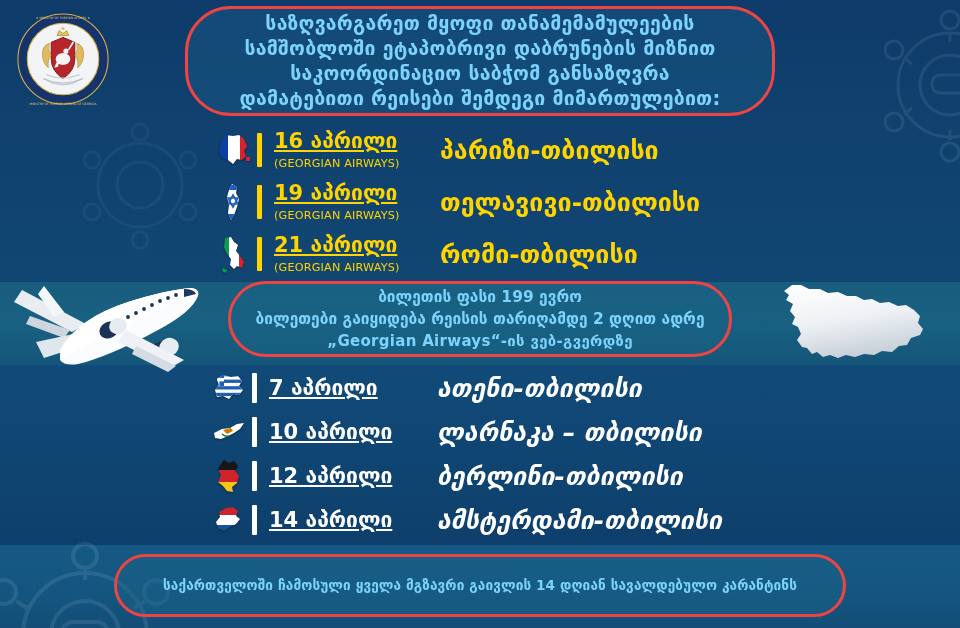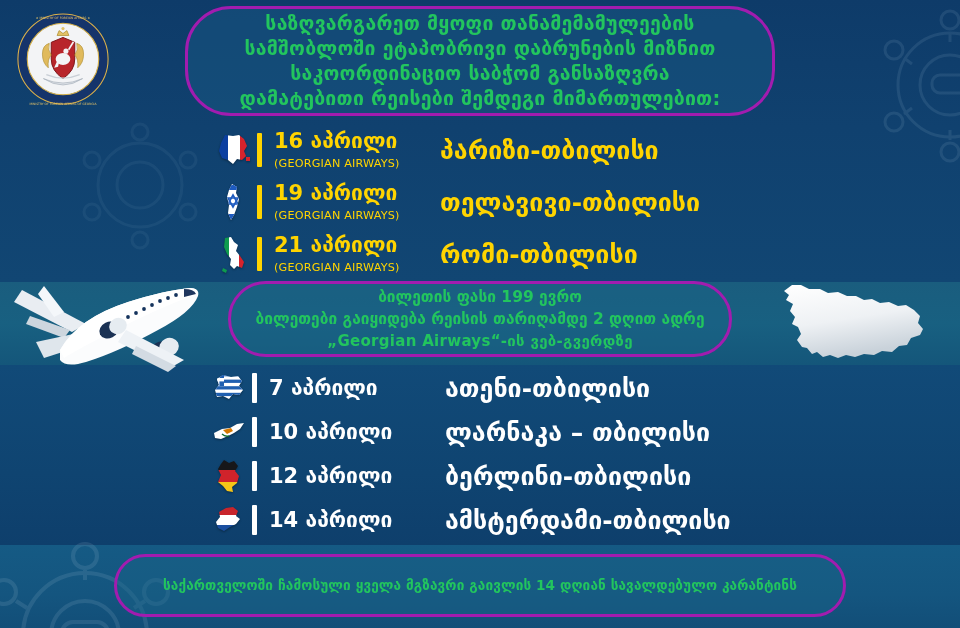--- a/index.html
+++ b/index.html
@@ -21,27 +21,27 @@
 
   .bg-virus { position:absolute; opacity:.10; pointer-events:none; }
   .bg-virus svg { display:block; }
 
   
   .emblem { position:absolute; left:14px; top:10px; width:98px; height:98px; }
 
   
   .rbox {
     position:absolute;
-    border:3px solid #a21caf;
+    border:3px solid #ef4444;
     border-radius:40px;
     background:rgba(23,86,130,.55);
     display:flex; flex-direction:column;
     align-items:center; justify-content:center;
     text-align:center;
-    color:#22c55e;
+    color:#7dd3fc;
   }
   .rbox .ln { display:block; white-space:nowrap; }
 
   #header-box { left:185px; top:6px; width:590px; height:110px; border-radius:46px; }
   #header-box .ln { font-size:19.5px; font-weight:700; line-height:25px; letter-spacing:.2px; }
 
   #price-box { left:228px; top:281px; width:504px; height:76px; border-radius:38px;
                background:rgba(26,100,136,.45); }
   #price-box .ln { font-size:15.5px; font-weight:700; line-height:22px; }
   #price-box .ln.lat { font-size:15px; letter-spacing:.3px; }
@@ -61,27 +61,27 @@
 
   .flag { width:42px; flex:0 0 42px; display:flex; align-items:center; justify-content:center; }
   .flag svg { display:block; filter:drop-shadow(0 1px 1px rgba(0,0,0,.35)); }
 
   .divider { width:5px; height:34px; margin:0 12px 0 2px; border-radius:1px; flex:0 0 5px; }
   #flights-a .divider { background:#ffd400; }
   #flights-b .divider { background:#ffffff; height:30px; }
 
   .datecol { flex:0 0 152px; }
   #flights-b .datecol { flex:0 0 148px; }
-  .date { font-size:21px; font-weight:700; line-height:22px; white-space:nowrap; }
+  .date { font-size:21px; font-weight:700; line-height:22px; white-space:nowrap;text-decoration:underline; }
   .carrier { font-size:11.2px; font-weight:400; line-height:13px; letter-spacing:.2px; white-space:nowrap;margin-top:32px; }
   .route { font-size:25px; font-weight:700; white-space:nowrap; }
 
   #flights-a .date, #flights-a .carrier, #flights-a .route { color:#ffd400; }
   #flights-b .date, #flights-b .route { color:#ffffff; }
-  #flights-b .route { margin-left:28px; }
+  #flights-b .route { margin-left:20px;font-style:italic; }
   #flights-a .route { margin-left:14px; }
 
   
   #plane { position:absolute; left:8px; top:268px; width:224px; height:112px; }
   #georgia-map { position:absolute; left:768px; top:272px; width:178px; height:100px; }
 </style>
 </head>
 <body>
 
 <div id="stage">

